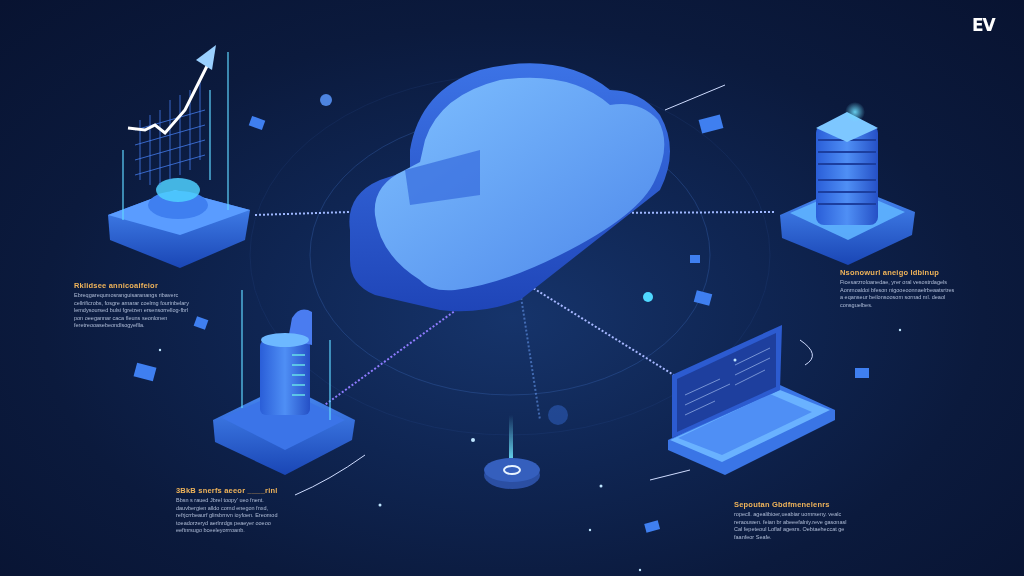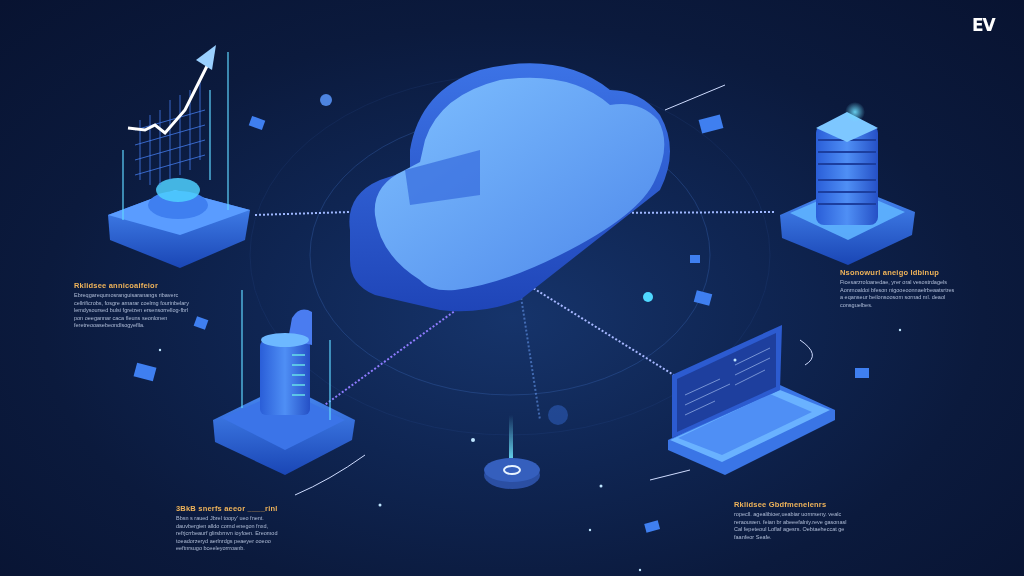--- a/index.html
+++ b/index.html
@@ -204,24 +204,24 @@
   <div class="caption" style="left:74px; top:281px;">
     <div class="title">Rklidsee annicoaifeior</div>
     <div class="body">Ebreqgarequmosranguisaranangs ribaverc cellrificrobs, fosgre arnarar coelrng fourinbelary lemdysoursed bulsi fgreizen ersensorrellog-fbrl pon oeegannar caca fleuns seonlonen feretreooasebeondlsogyeflla.</div>
   </div>
 
   <div class="caption" style="left:840px; top:268px;">
     <div class="title">Nsonowurl aneigo ldbinup</div>
     <div class="body">Ficesarzroloanedae, yrer oral vesostrdagels Aonrnoaldoi bfeson nigooeoonnaelrbeaatsrtres a eqanseur beilonsoosom sornad ml. deaol consguelbes.</div>
   </div>
 
-  <div class="caption" style="left:176px; top:504px;">
+  <div class="caption" style="left:176px; top:486px;">
     <div class="title">3BkB snerfs aeeor ____rinl</div>
     <div class="body">Bbsn s raued Jbrel toopy' ueo fnent. dauvbergien alldo cornd enegon fnxd, refrjcrrbeaurf glirsbrnvn ioyfoen. Ereomod toeadorzeryd aerlnrdgs peaeyer ooeoo eeftnrsugo bceeleyorrroanb.</div>
   </div>
 
   <div class="caption" style="left:734px; top:500px;">
-    <div class="title">Rklidsee Gbdfmenelenrs</div>
+    <div class="title">Sepoutan Gbdfmenelenrs</div>
     <div class="body">ropecll. agealibioer,ueabiar uornrseny. vealc reraouwen. feian br abeeefalniy.reve gasonasl Cal fepeteoul Loflaf agesrs. Oebtaeheccat ge faanfeor Seafe.</div>
   </div>
 
   <div class="logo">EV</div>
 </div>
 
 </body></html>

